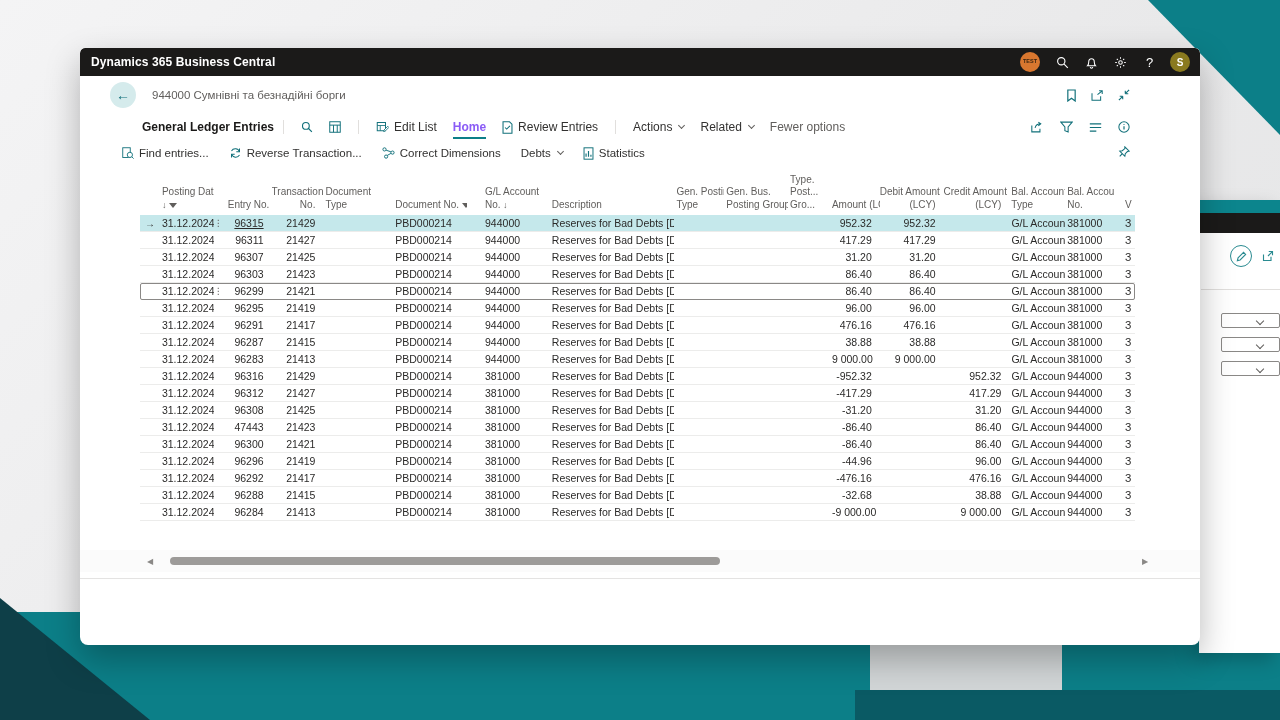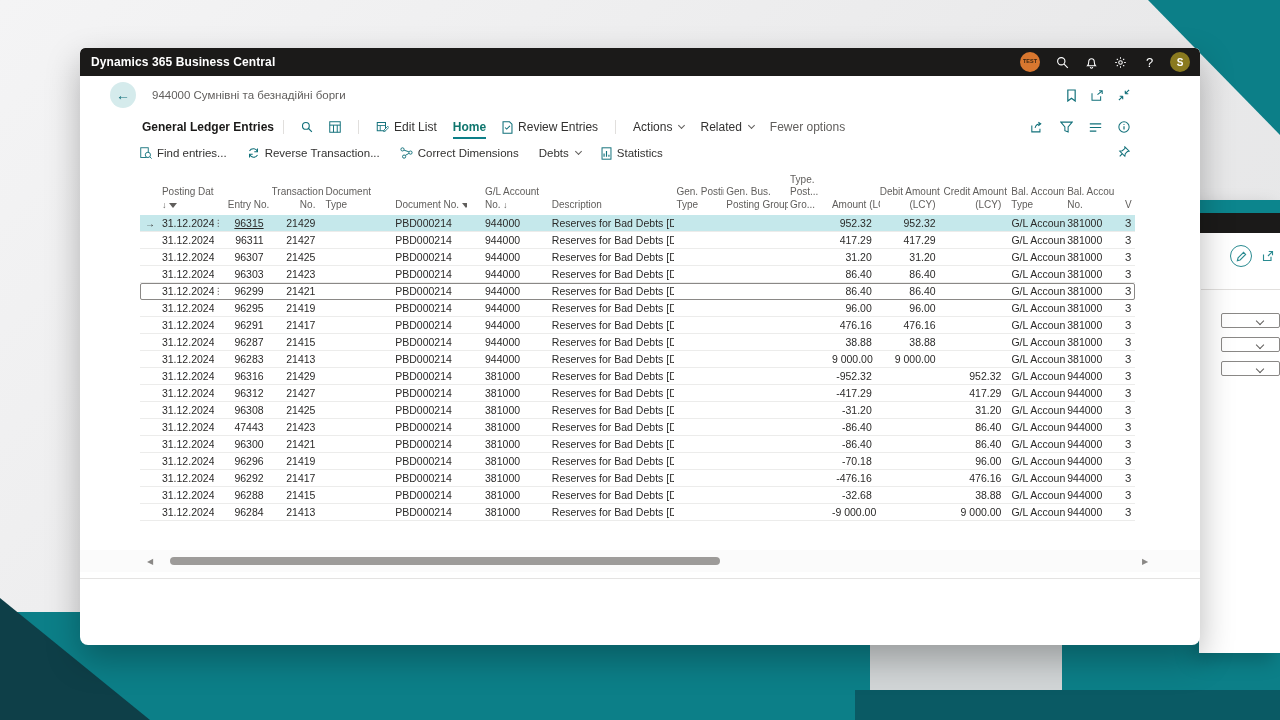--- a/index.html
+++ b/index.html
@@ -39,27 +39,27 @@
 
   .page-header { height:38px; display:flex; align-items:center; position:relative; }
   .back-btn { width:26px; height:26px; border-radius:50%; background:#d5ebec; color:#11707a; display:flex; align-items:center; justify-content:center; font-size:14px; margin-left:30px; }
   .page-title { font-size:11.5px; color:#605e5c; margin-left:16px; }
   .ph-icons { position:absolute; right:70px; top:0; height:38px; display:flex; align-items:center; gap:14px; }
 
   .ribbon { height:26px; display:flex; align-items:center; font-size:12px; color:#323130; position:relative; padding-left:62px; }
   .ribbon .caption { font-weight:bold; color:#1a1918; }
   .rb-sep { width:1px; height:14px; background:#e1dfdd; margin:0 9px; }
   .rb-item { display:flex; align-items:center; gap:5px; margin:0 8px; color:#323130; white-space:nowrap; }
-  .rb-item.active { color:#0f766e; font-weight:bold; position:relative; }
+  .rb-item.active { color:#8b5cf6; font-weight:bold; position:relative; }
   .rb-item.active::after { content:""; position:absolute; left:0; right:0; bottom:-5px; height:2px; background:#0c7f88; }
   .rb-item .chev { width:5px; height:5px; margin-left:2px; margin-top:-3px; }
   .rb-item.dim { color:#605e5c; }
   .rb-icons { position:absolute; right:70px; display:flex; gap:16px; align-items:center; }
 
-  .actions-row { height:26px; display:flex; align-items:center; font-size:11.5px; color:#323130; padding-left:60px; position:relative; }
+  .actions-row { height:26px; display:flex; align-items:center; font-size:11.5px; color:#323130; padding-left:42px; position:relative; }
   .ar-item { display:flex; align-items:center; gap:5px; margin-right:20px; white-space:nowrap; }
   .ar-item .chev { width:5px; height:5px; margin-left:2px; margin-top:-3px; }
   .pin { position:absolute; right:70px; top:6px; }
 
   
   .table-wrap { position:absolute; left:60px; top:122px; width:995px; overflow:hidden; }
   .thead { display:flex; align-items:flex-end; height:45px; padding-bottom:4px; }
   .th { font-size:10px; color:#605e5c; line-height:1.25; overflow:hidden; }
   .th .ln { white-space:nowrap; }
   .th.r .ln { text-align:right; padding-right:8px; }
@@ -646,21 +646,21 @@
           <div class="td dots" style="width: 14px;"></div>
           <div class="td r" style="width: 44px;">96296</div>
           <div class="td r" style="width: 52px;">21419</div>
           <div class="td" style="width: 56px; padding-left: 2px;"></div>
           <div class="td" style="width: 88px; padding-left: 16px;">PBD000214</div>
           <div class="td" style="width: 80px; padding-left: 18px;">381000</div>
           <div class="td" style="width: 128px; padding-left: 5px;">Reserves for Bad Debts [Dece…</div>
           <div class="td" style="width: 50px; padding-left: 2px;"></div>
           <div class="td" style="width: 64px; padding-left: 2px;"></div>
           <div class="td" style="width: 44px; padding-left: 2px;"></div>
-          <div class="td r" style="width: 48px;">-70.18</div>
+          <div class="td r" style="width: 48px;">-44.96</div>
           <div class="td r" style="width: 64px;"></div>
           <div class="td r" style="width: 66px;">96.00</div>
           <div class="td" style="width: 56px; padding-left: 2px;">G/L Account</div>
           <div class="td" style="width: 50px; padding-left: 2px;">944000</div>
           <div class="td" style="width: 20px; padding-left: 10px;">З</div>
         </div>
         <div class="tr">
           <div class="td marker" style="width: 20px;"></div>
           <div class="td" style="width: 54px; padding-left: 2px;">31.12.2024</div>
           <div class="td dots" style="width: 14px;"></div>

